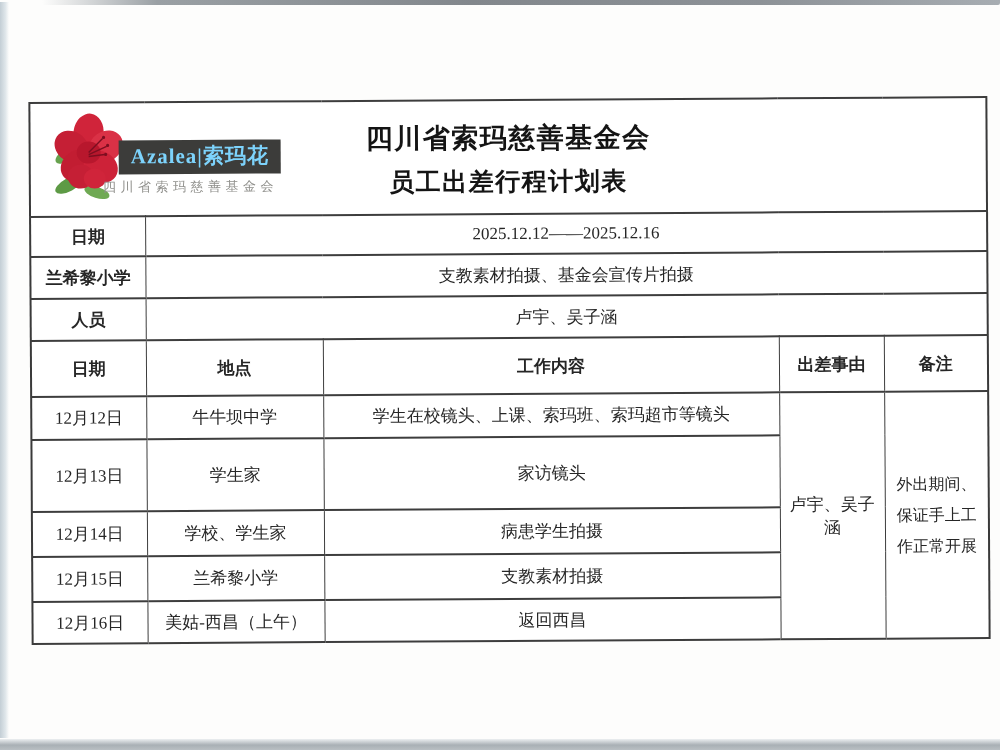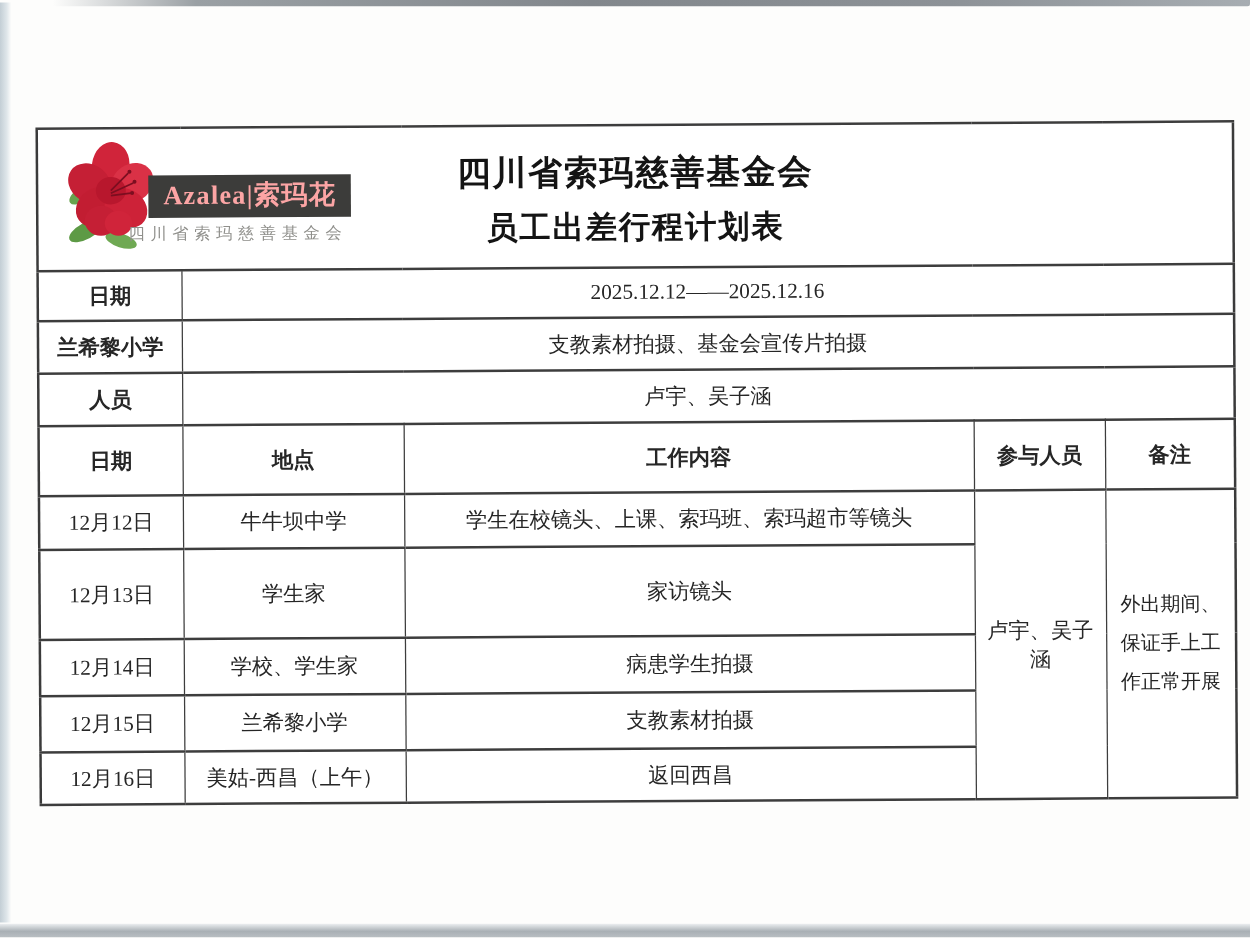--- a/index.html
+++ b/index.html
@@ -38,21 +38,21 @@
     font-size:17px;color:#262626;overflow:hidden;
   }
   th{font-weight:bold;}
   .label{font-weight:bold;}
   
   .brand-row td{padding:0;position:relative;height:112px;}
   .brand{position:absolute;left:22px;top:7px;width:300px;height:100px;}
   .flower{position:absolute;left:-2px;top:0;}
   .banner{
     position:absolute;left:66px;top:30px;
-    background:#3c3c3a;color:#fca5a5;
+    background:#3c3c3a;color:#7dd3fc;
     font-size:21px;font-weight:bold;letter-spacing:1px;
     padding:2px 12px 4px 12px;white-space:nowrap;
   }
   .brand-sub{
     position:absolute;left:50px;top:68px;
     font-size:13px;color:#8f8f8b;letter-spacing:4.5px;white-space:nowrap;
   }
   .titles{
     position:absolute;inset:0;display:flex;flex-direction:column;
     align-items:center;justify-content:center;gap:9px;padding-top:4px;
@@ -123,21 +123,21 @@
     </tr>
     <tr class="h42">
       <td class="label">人员</td>
       <td colspan="4">卢宇、吴子涵</td>
     </tr>
 
     <tr class="h56">
       <th>日期</th>
       <th>地点</th>
       <th>工作内容</th>
-      <th>参与人员</th>
+      <th>出差事由</th>
       <th>备注</th>
     </tr>
 
     <tr class="r1">
       <td>12月12日</td>
       <td>牛牛坝中学</td>
       <td>学生在校镜头、上课、索玛班、索玛超市等镜头</td>
       <td rowspan="5" class="participants-cell">卢宇、吴子涵</td>
       <td rowspan="5" class="notes-cell">外出期间、保证手上工作正常开展</td>
     </tr>

